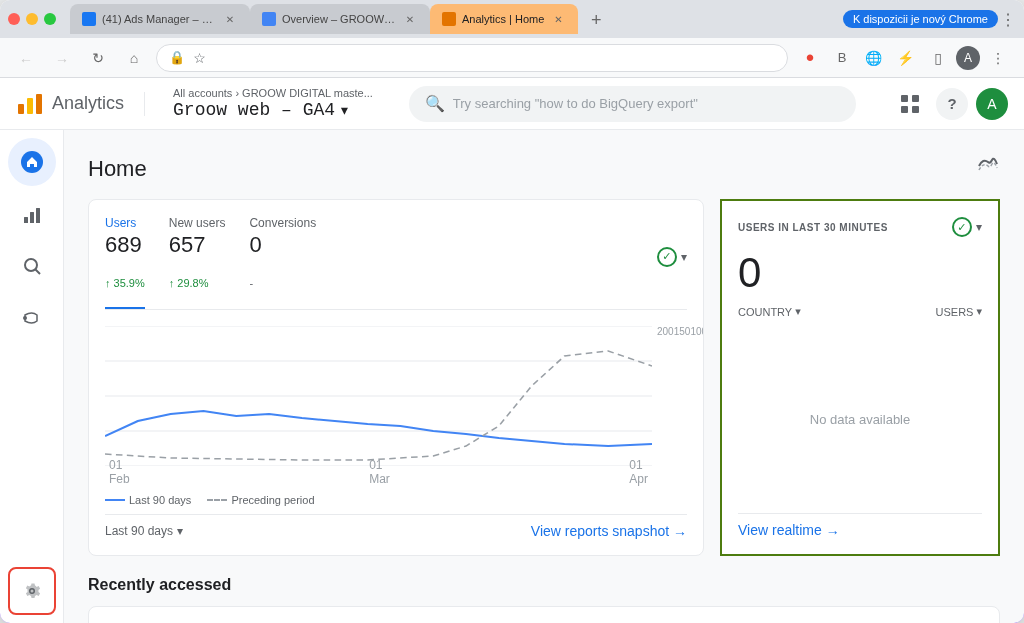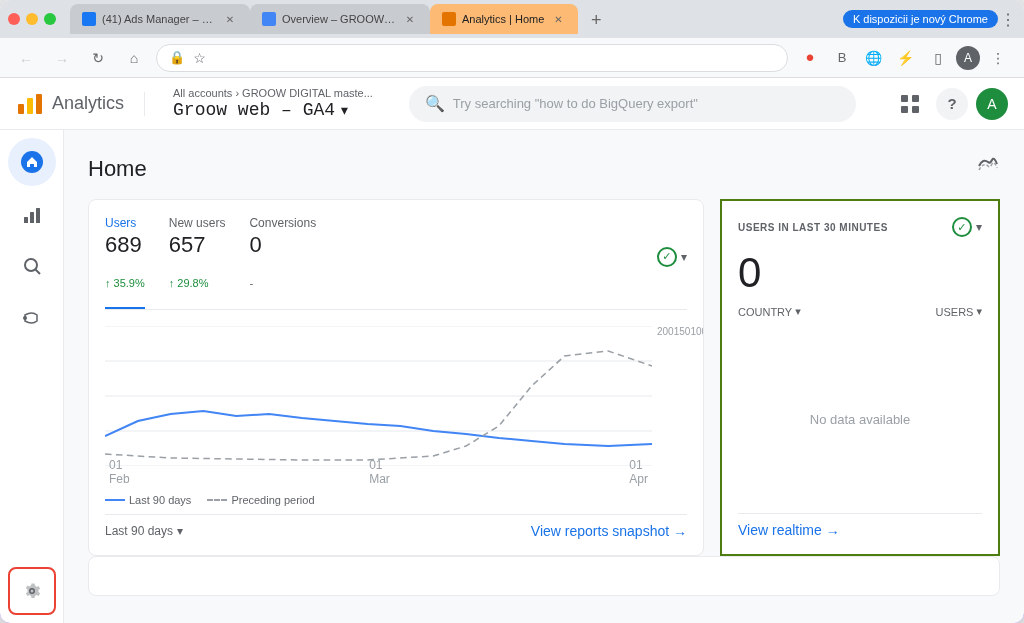--- a/index.html
+++ b/index.html
@@ -846,17 +846,18 @@
                 <span>▾</span>
               </div>
             </div>
             <div class="no-data">No data available</div>
             <div class="realtime-footer">
               <a class="view-link">View realtime →</a>
             </div>
           </div>
         </div>
 
+        <h2 class="section-title">Recently accessed</h2>
         <div class="recently-bar"></div>
       </div>
     </div>
   </div>
 </div>
 
 </body></html>

